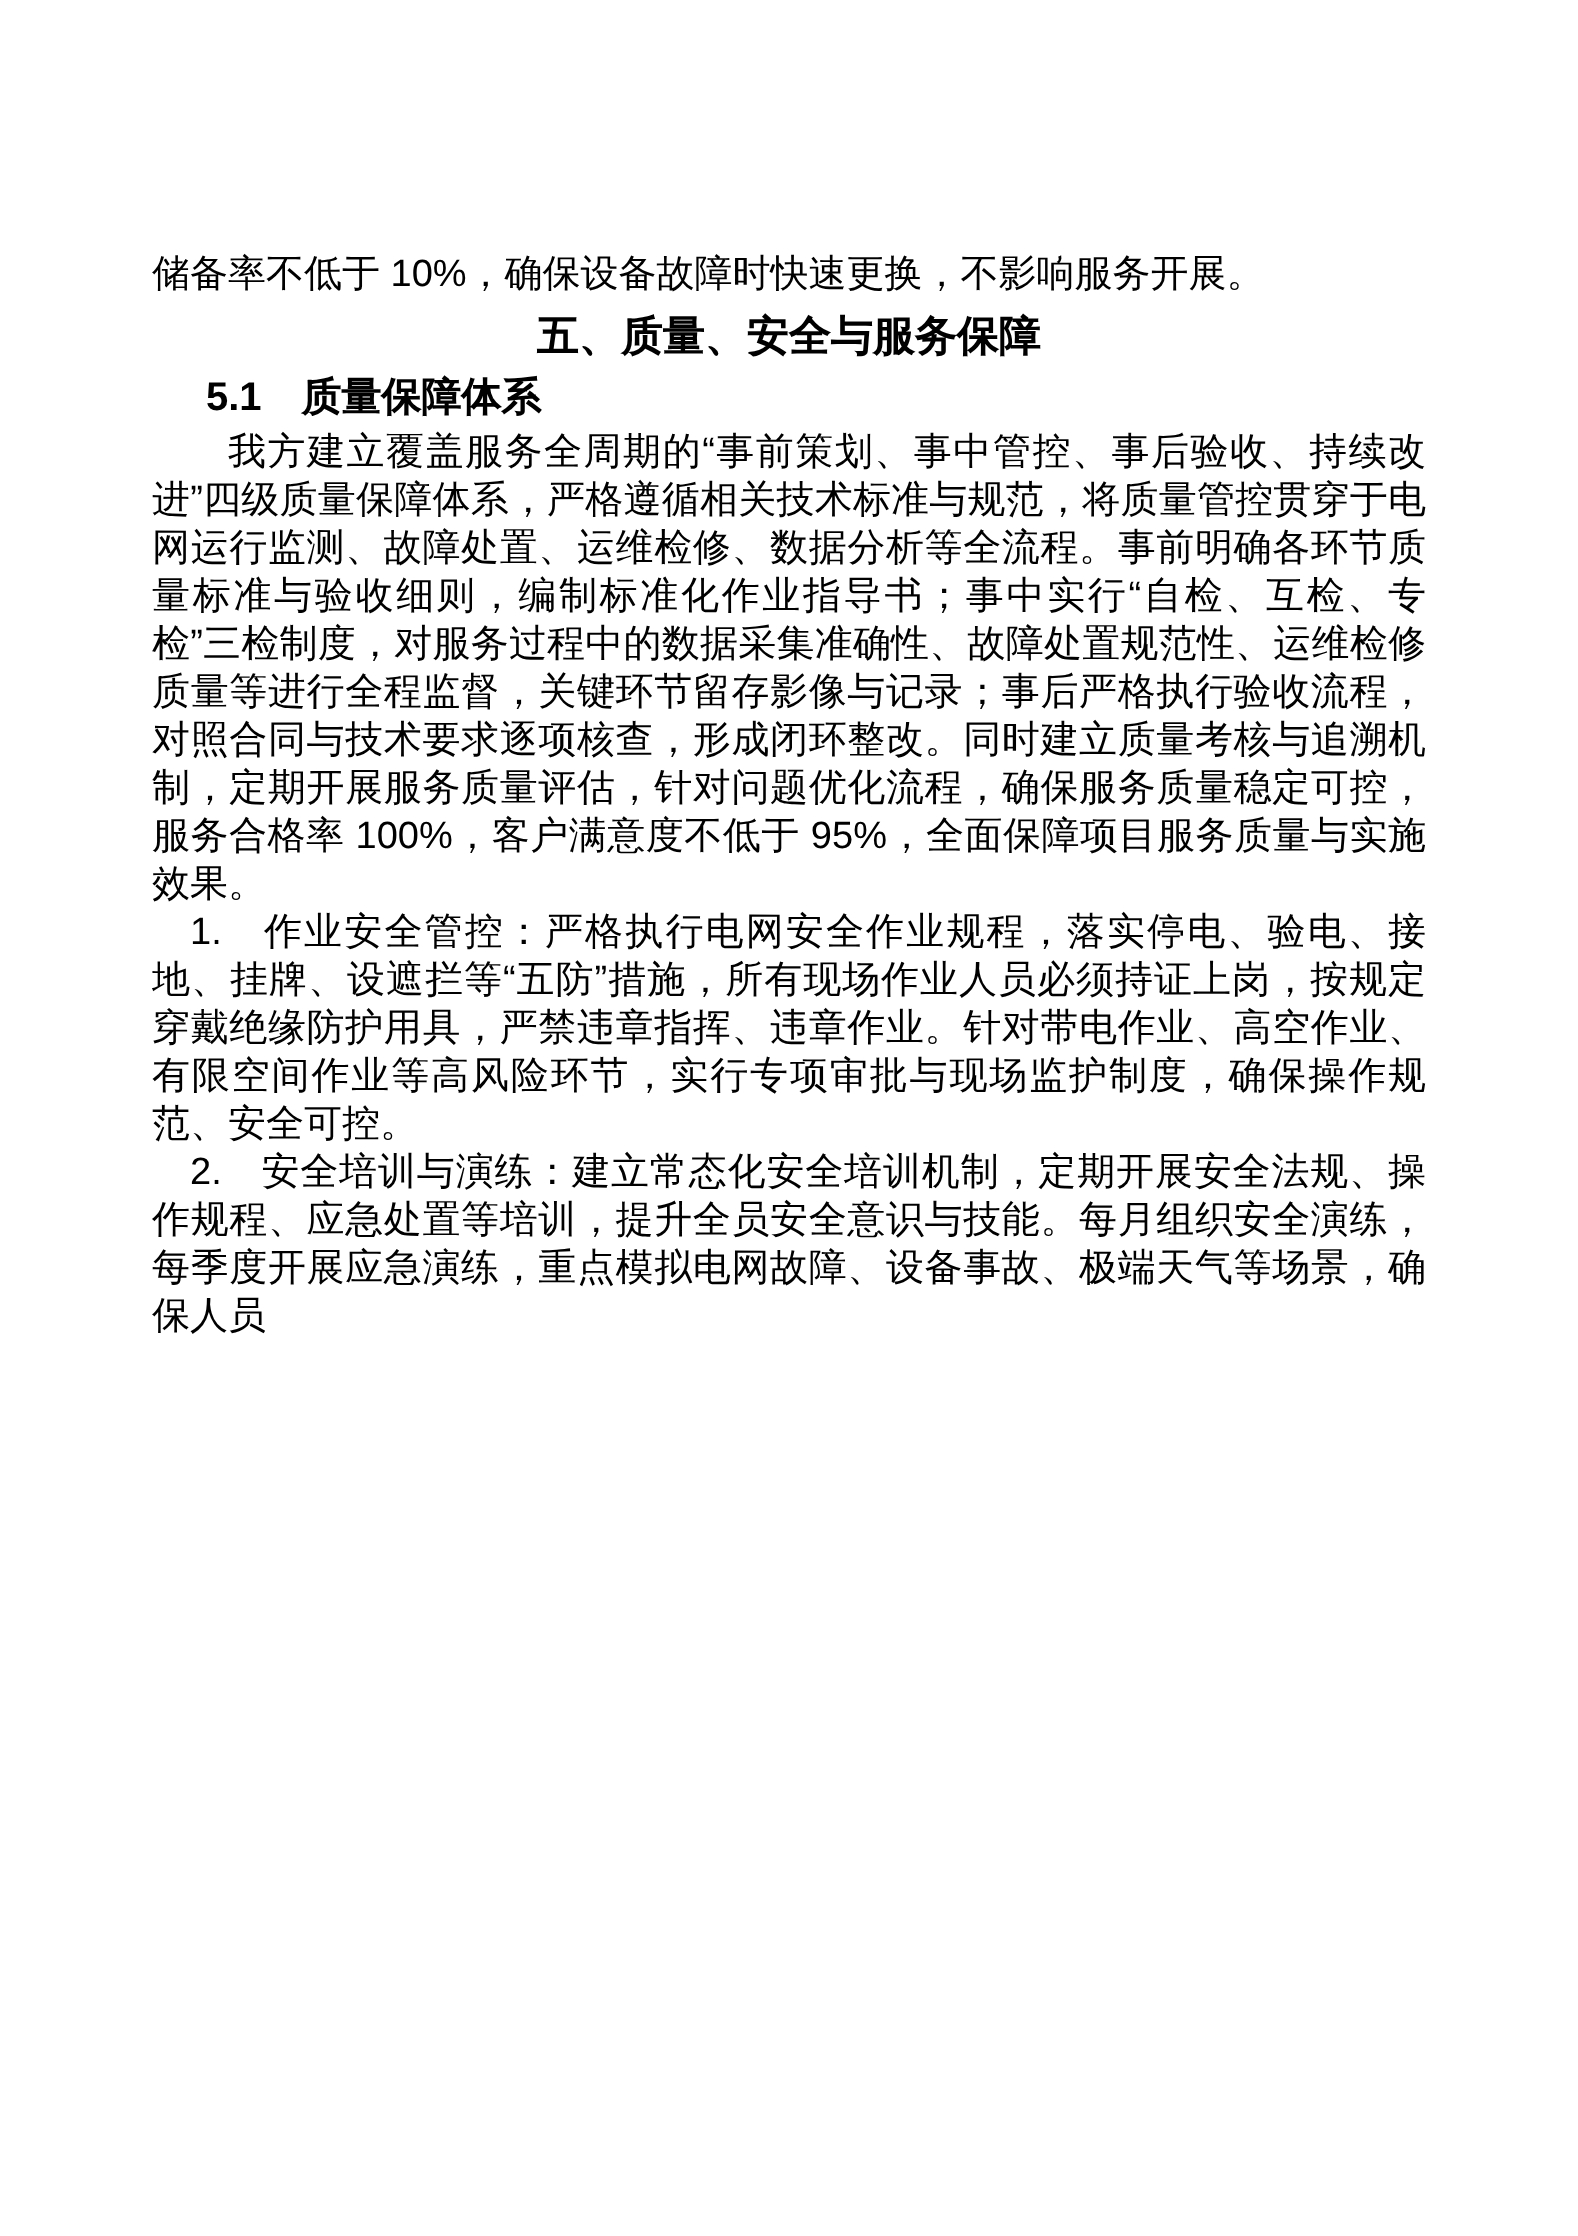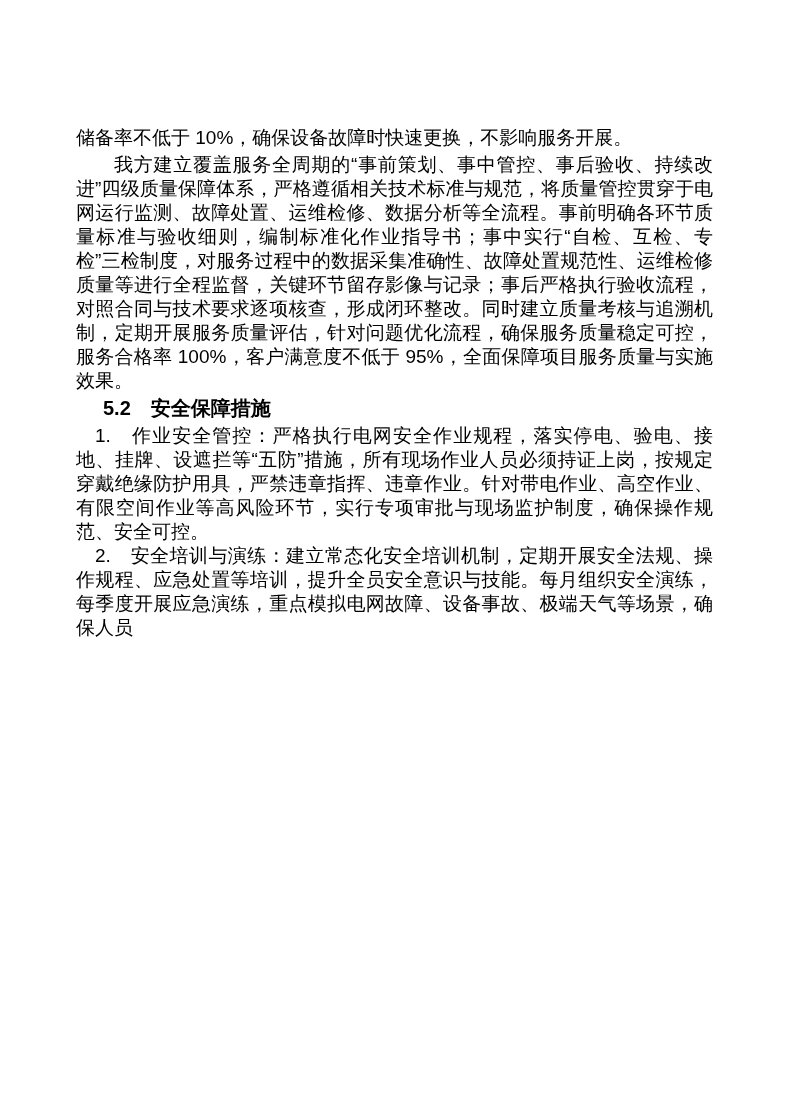--- a/index.html
+++ b/index.html
@@ -57,23 +57,24 @@
   .item-1 { margin-top: 26px; }
   .item-2 { margin-top: 27px; }
 </style>
 </head>
 <body>
 
 <div class="page">
 
   <p class="intro">储备率不低于 10%，确保设备故障时快速更换，不影响服务开展。</p>
 
+  <h1 class="chapter-title">五、质量、安全与服务保障</h1>
 
+  <h2 class="section-heading h51">5.1　质量保障体系</h2>
 
   <p class="para body-para">我方建立覆盖服务全周期的“事前策划、事中管控、事后验收、持续改进”四级质量保障体系，严格遵循相关技术标准与规范，将质量管控贯穿于电网运行监测、故障处置、运维检修、数据分析等全流程。事前明确各环节质量标准与验收细则，编制标准化作业指导书；事中实行“自检、互检、专检”三检制度，对服务过程中的数据采集准确性、故障处置规范性、运维检修质量等进行全程监督，关键环节留存影像与记录；事后严格执行验收流程，对照合同与技术要求逐项核查，形成闭环整改。同时建立质量考核与追溯机制，定期开展服务质量评估，针对问题优化流程，确保服务质量稳定可控，服务合格率 100%，客户满意度不低于 95%，全面保障项目服务质量与实施效果。</p>
 
-  <h2 class="section-heading h52">5.2　安全保障措施</h2>
 
   <p class="para item-para item-1">1.　作业安全管控：严格执行电网安全作业规程，落实停电、验电、接地、挂牌、设遮拦等“五防”措施，所有现场作业人员必须持证上岗，按规定穿戴绝缘防护用具，严禁违章指挥、违章作业。针对带电作业、高空作业、有限空间作业等高风险环节，实行专项审批与现场监护制度，确保操作规范、安全可控。</p>
 
   <p class="para item-para item-2">2.　安全培训与演练：建立常态化安全培训机制，定期开展安全法规、操作规程、应急处置等培训，提升全员安全意识与技能。每月组织安全演练，每季度开展应急演练，重点模拟电网故障、设备事故、极端天气等场景，确保人员</p>
 
 </div>
 
 </body></html>

